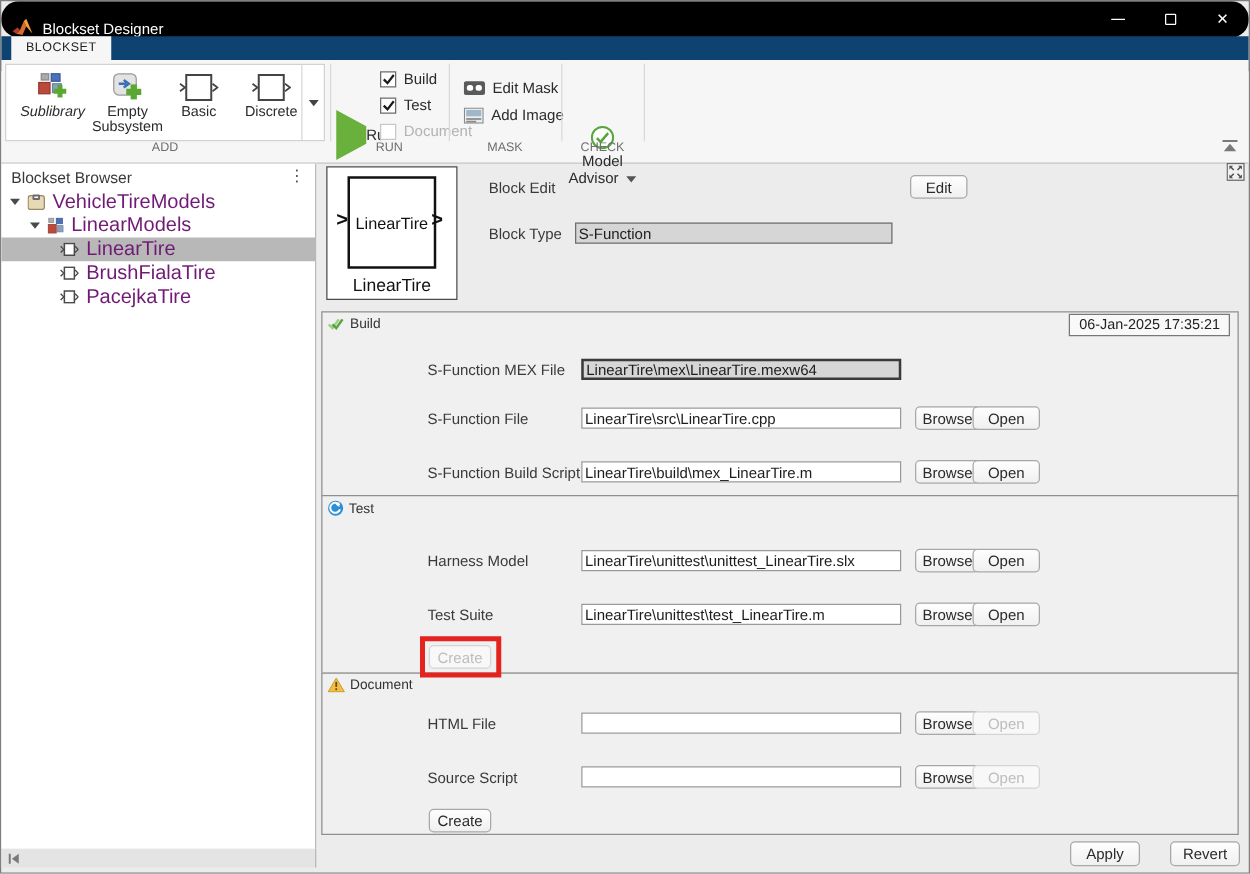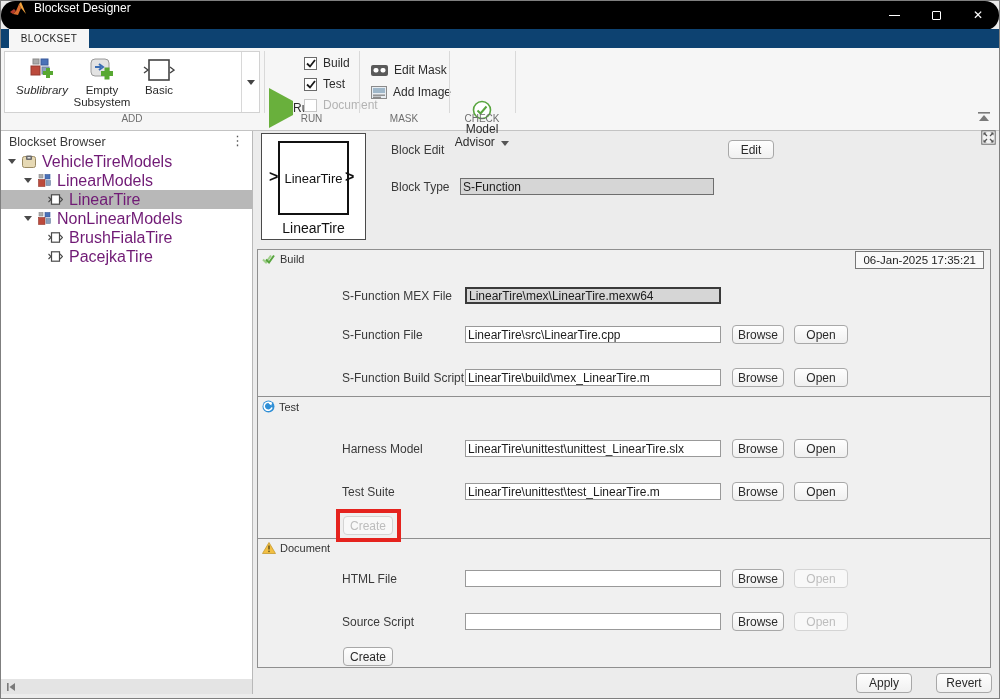--- a/index.html
+++ b/index.html
@@ -1,20 +1,20 @@
 <!DOCTYPE html>
 <html style="--titlebar: #000000; --tab-strip: #0d4271; --run-green: #69b03c; --check-green: #58a53e; --test-blue: #2f8fd6; --warning-yellow: #f2bf42; --selected-grey: #b8b8b8; --readonly-field: #d6d6d6; --highlight-red: #e5231e;"><head>
 <meta charset="utf-8">
 <style>
   * { margin:0; padding:0; box-sizing:border-box; }
   html,body { width:1000px; height:699px; font-family:"Liberation Sans", sans-serif; }
   .window { position:relative; width:1000px; height:699px; background:#ececec; border:1px solid #7f7f7f; overflow:hidden; }
 
   
-  .titlebar { position:absolute; left:0; top:0; width:100%; height:29px; background:var(--titlebar,#000); display:flex; align-items:flex-start;border-radius:14px; }
+  .titlebar { position:absolute; left:0; top:0; width:100%; height:29px; background:var(--titlebar,#000); display:flex; align-items:flex-end;border-radius:14px; }
   .titlebar .logo { margin-left:9px; width:16px; height:16px; }
   .titlebar .title { color:#fff; font-size:12px; margin-left:8px; }
   .win-controls { position:absolute; right:0; top:0; height:28px; display:flex; }
   .win-btn { width:42px; height:28px; display:flex; align-items:center; justify-content:center; color:#fff; }
   .glyph-min { width:11px; height:1px; background:#fff; display:block; }
   .glyph-max { width:9px; height:9px; border:1px solid #fff; border-radius:1px; display:block; }
   .glyph-close { font-size:12px; line-height:1; }
 
   
   .tabstrip { position:absolute; left:0; top:28px; width:100%; height:28px; background:var(--tab-strip,#0d4271); }
@@ -66,21 +66,21 @@
   .ffield.ro.focus { border:2px solid #3a3a3a; }
   .btn { position:absolute; height:19px; font-family:"Liberation Sans",sans-serif; font-size:12px; color:#2a2a2a; background:linear-gradient(#fefefe,#f0f0f0); border:1px solid #a8a8a8; border-radius:4px; }
   .btn.disabled { color:#bdbdbd; border-color:#d4d4d4; background:#f8f8f8; }
   .section { position:absolute; left:0; width:734px; background:#f0f0f0; border:1px solid #8f8f8f; }
   .sec-head { position:absolute; left:4px; top:3px; display:flex; align-items:center; gap:4px; font-size:11px; color:#333; }
   .timestamp { position:absolute; right:6px; top:1px; height:17px; border:1px solid #777; background:#f9f9f9; font-size:11.5px; color:#222; display:flex; align-items:center; padding:8px 7px; }
   .frow { position:absolute; left:0; width:100%; height:20px; }
   .frow .flabel { left:84px; top:2px; }
   .frow .ffield { left:207px; top:0; width:256px; }
   .frow .btn.browse { left:474px; top:-1px; width:52px; }
-  .frow .btn.open { left:536px; top:-1px; width:54px; }
+  .frow .btn.open { left:520px; top:-1px; width:54px; }
   .create-btn { position:absolute; left:85px; width:50px; }
   .hl-box { position:absolute; left:78px; width:65px; height:33px; border:4px solid var(--highlight-red,#e5231e); pointer-events:none; z-index:5; }
   .footer-btn { position:absolute; height:20px; width:56px; }
   .right-gutter-icon { position:absolute; right:3px; top:129px; }
 </style>
 </head>
 <body>
 
 <div class="window">
 
@@ -132,20 +132,28 @@
         <span>Subsystem</span>
       </div>
       <div class="ribbon-item" style="left:128px;width:52px;">
         <svg class="ric" width="32" height="24" viewBox="0 0 32 24">
           <rect x="6" y="2" width="20" height="20" fill="#fff" stroke="#444" stroke-width="1.6"></rect>
           <path d="M1,9 L5,12 L1,15" fill="none" stroke="#444" stroke-width="1.4"></path>
           <path d="M27,9 L31,12 L27,15" fill="none" stroke="#444" stroke-width="1.4"></path>
         </svg>
         <span>Basic</span>
       </div>
+      <div class="ribbon-item" style="left:182px;">
+        <svg class="ric" width="32" height="24" viewBox="0 0 32 24">
+          <rect x="6" y="2" width="20" height="20" fill="#fff" stroke="#444" stroke-width="1.6"></rect>
+          <path d="M1,9 L5,12 L1,15" fill="none" stroke="#444" stroke-width="1.4"></path>
+          <path d="M27,9 L31,12 L27,15" fill="none" stroke="#444" stroke-width="1.4"></path>
+        </svg>
+        <span>Discrete</span>
+      </div>
       <div class="drop-col">
           <span class="tri-down"></span>
         </div>
     </div>
     <div class="grp-label" style="left:0;width:262px;">ADD</div>
 
     <div class="vsep" style="left:263px;"></div>
     <div class="run-item">
       <span class="run-tri"></span>
       <span>Run</span>
@@ -244,32 +252,20 @@
     <div class="tree-row d2 selected">
       <span class="ticon">
         <svg width="15" height="11" viewBox="0 0 15 11">
           <rect x="3.5" y="0.8" width="8" height="9.4" fill="#fff" stroke="#4a4a4a" stroke-width="1.2"></rect>
           <path d="M0.5,3 L3,5.5 L0.5,8" fill="none" stroke="#4a4a4a" stroke-width="1.1"></path>
           <path d="M12,3 L14.5,5.5 L12,8" fill="none" stroke="#4a4a4a" stroke-width="1.1"></path>
         </svg>
       </span>
       <span>LinearTire</span>
     </div>
-    <div class="tree-row d1">
-      <span class="caret"></span>
-      <span class="ticon">
-        <svg width="13" height="13" viewBox="0 0 13 13">
-          <rect x="1" y="0.5" width="4" height="3.5" fill="#ababab" stroke="#8a8a8a" stroke-width="0.6"></rect>
-          <rect x="7" y="0.5" width="5" height="4.5" fill="#4a72b8" stroke="#39589a" stroke-width="0.6"></rect>
-          <rect x="0.5" y="5.5" width="6.5" height="7" fill="#bc4a3c" stroke="#93392e" stroke-width="0.6"></rect>
-          <rect x="8" y="6.5" width="4.5" height="5" fill="#8aa0bd" stroke="#6d82a0" stroke-width="0.6"></rect>
-        </svg>
-      </span>
-      <span>NonLinearModels</span>
-    </div>
     <div class="tree-row d2">
       <span class="ticon">
         <svg width="15" height="11" viewBox="0 0 15 11">
           <rect x="3.5" y="0.8" width="8" height="9.4" fill="#fff" stroke="#4a4a4a" stroke-width="1.2"></rect>
           <path d="M0.5,3 L3,5.5 L0.5,8" fill="none" stroke="#4a4a4a" stroke-width="1.1"></path>
           <path d="M12,3 L14.5,5.5 L12,8" fill="none" stroke="#4a4a4a" stroke-width="1.1"></path>
         </svg>
       </span>
       <span>BrushFialaTire</span>
     </div>

